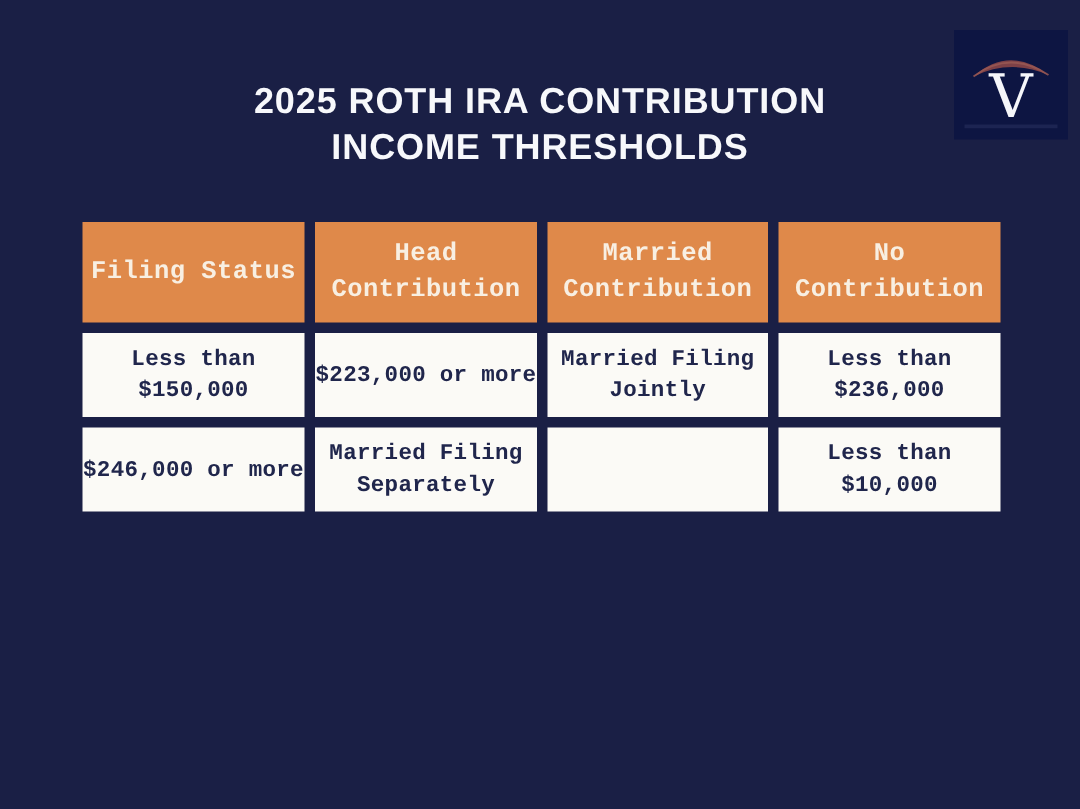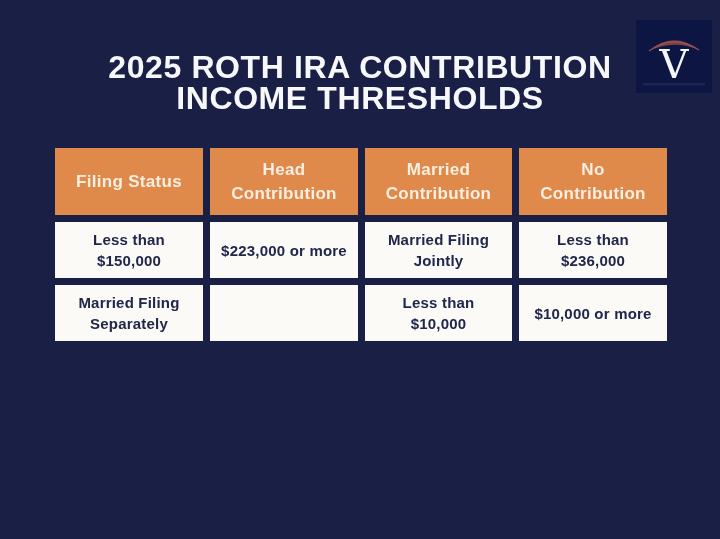--- a/index.html
+++ b/index.html
@@ -13,21 +13,21 @@
   }
 
   
   .title-block {
     position: absolute;
     top: 52px; left: 0;
     width: 720px;
     text-align: center;
     color: #F7F8FB;
     font-weight: 800;
-    font-size: 32px;
+    font-size: 24px;
     letter-spacing: 0.6px;
     line-height: 31px;
   }
 
   
   .logo {
     position: absolute;
     top: 20px; left: 636px;
     width: 76px; height: 73px;
     background: #0D1542;
@@ -37,20 +37,21 @@
 
   
   .table-grid {
     position: absolute;
     left: 55px; top: 148px;
     width: 612px;
     display: grid;
     grid-template-columns: 148px 148px 147px 148px;
     grid-template-rows: 67px 56px 56px 56px;
     gap: 7px;
+    font-family: Liberation Mono, monospace;
   }
   .cell {
     display: flex;
     align-items: center;
     justify-content: center;
     text-align: center;
     white-space: pre-line;
     line-height: 1.4;
   }
   .cell.header {
@@ -95,20 +96,20 @@
 Contribution</div>
 
   <div class="cell data">Less than
 $150,000</div>
   <div class="cell data">$223,000 or more</div>
 
   <div class="cell data">Married Filing
 Jointly</div>
   <div class="cell data">Less than
 $236,000</div>
+  <div class="cell data">$246,000 or more</div>
 
   <div class="cell data">Married Filing
 Separately</div>
   <div class="cell data"></div>
   <div class="cell data">Less than
 $10,000</div>
-  <div class="cell data">$10,000 or more</div>
 </div>
 
 </body></html>

